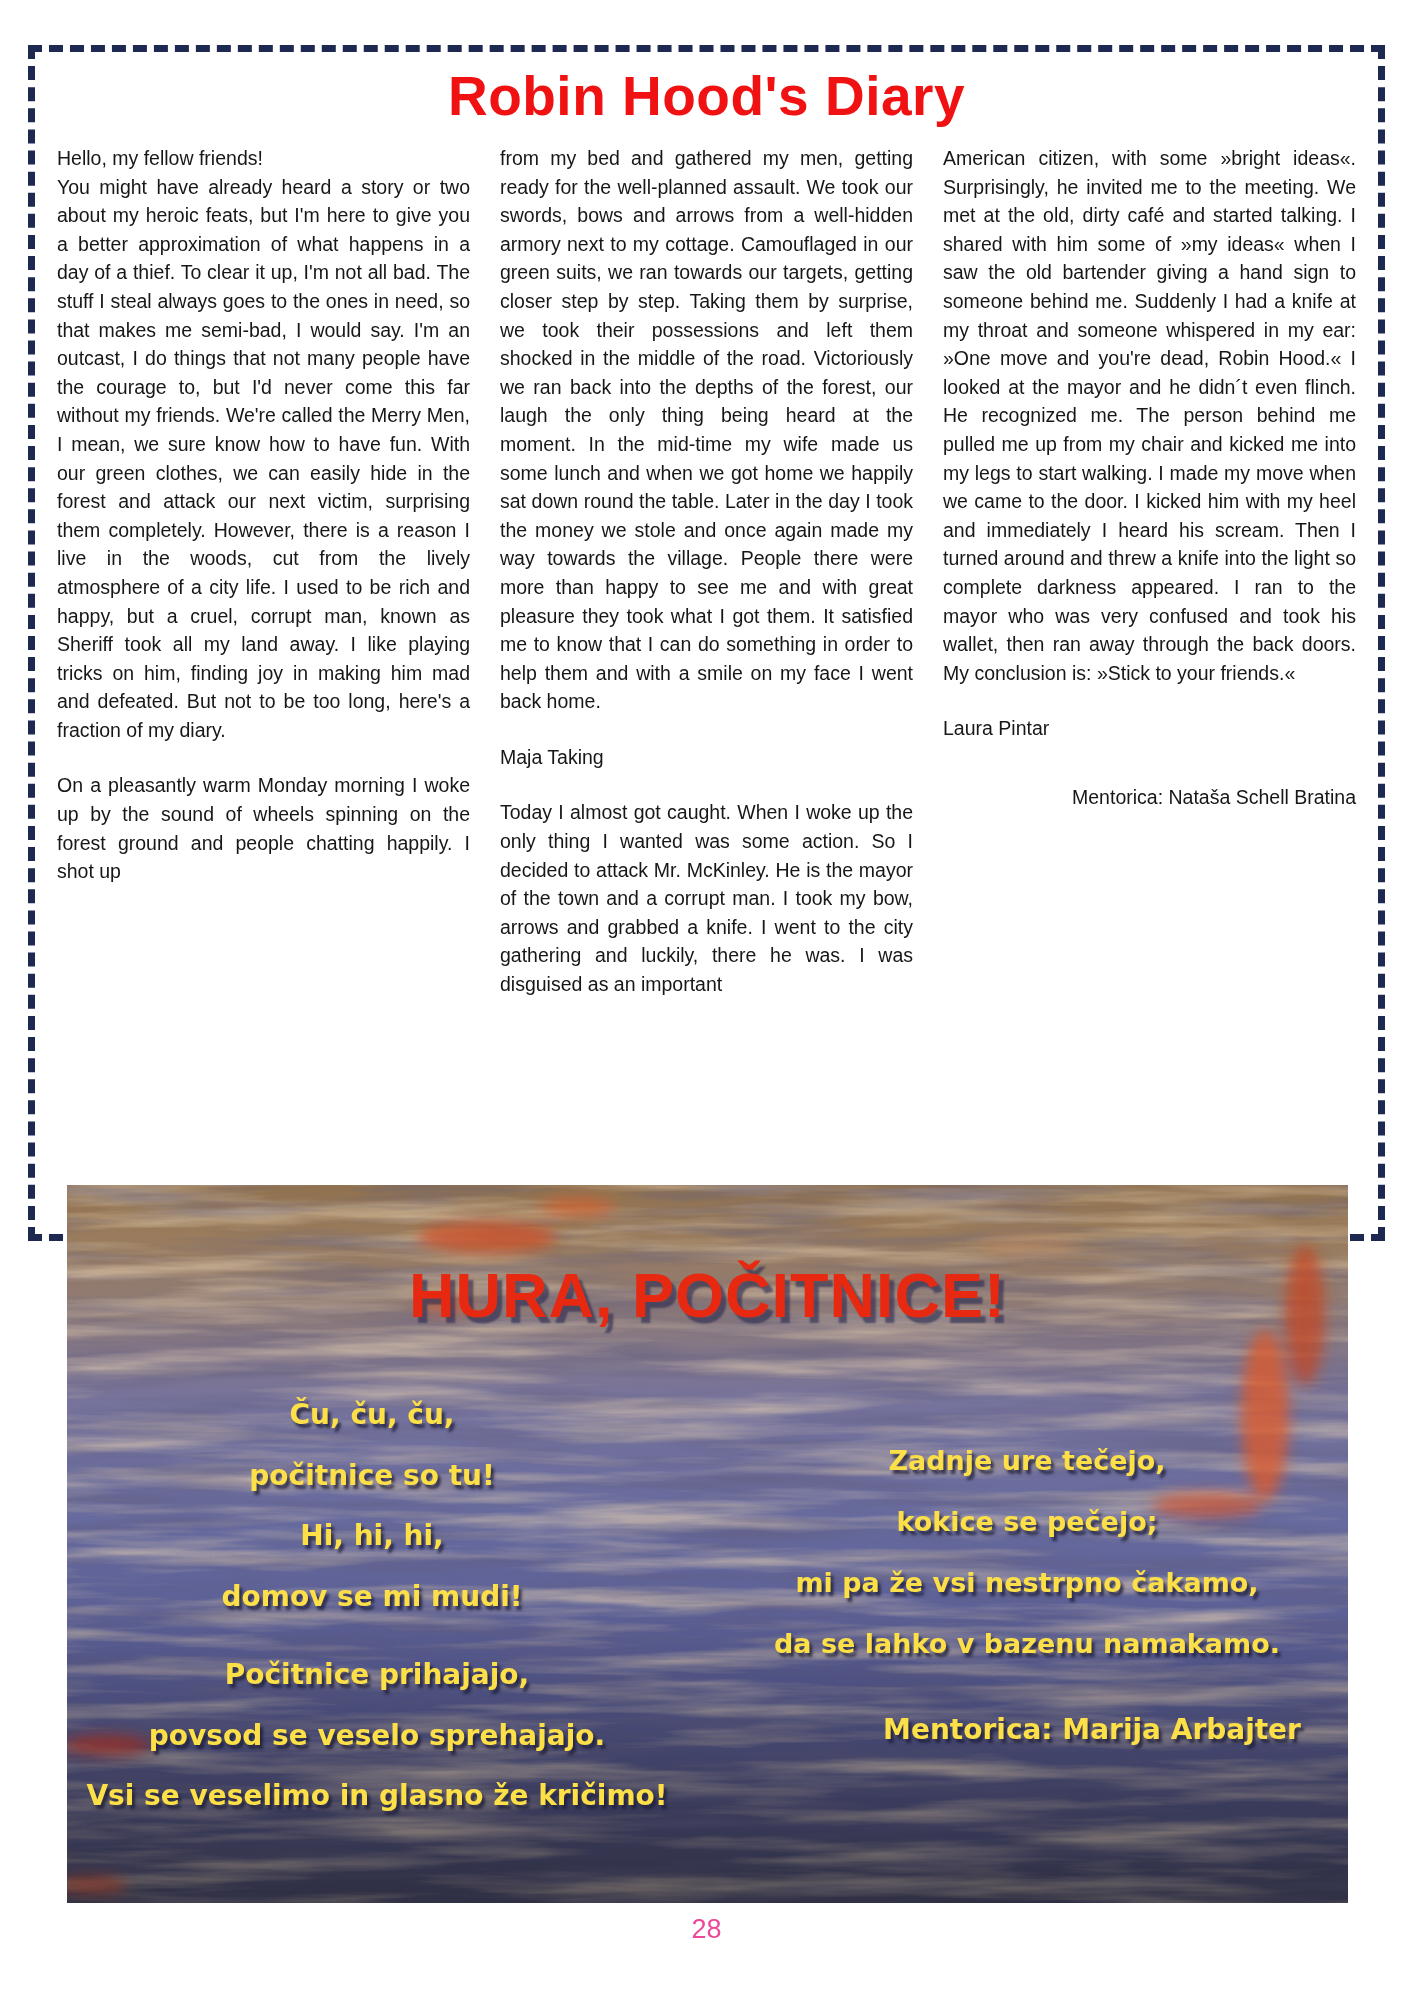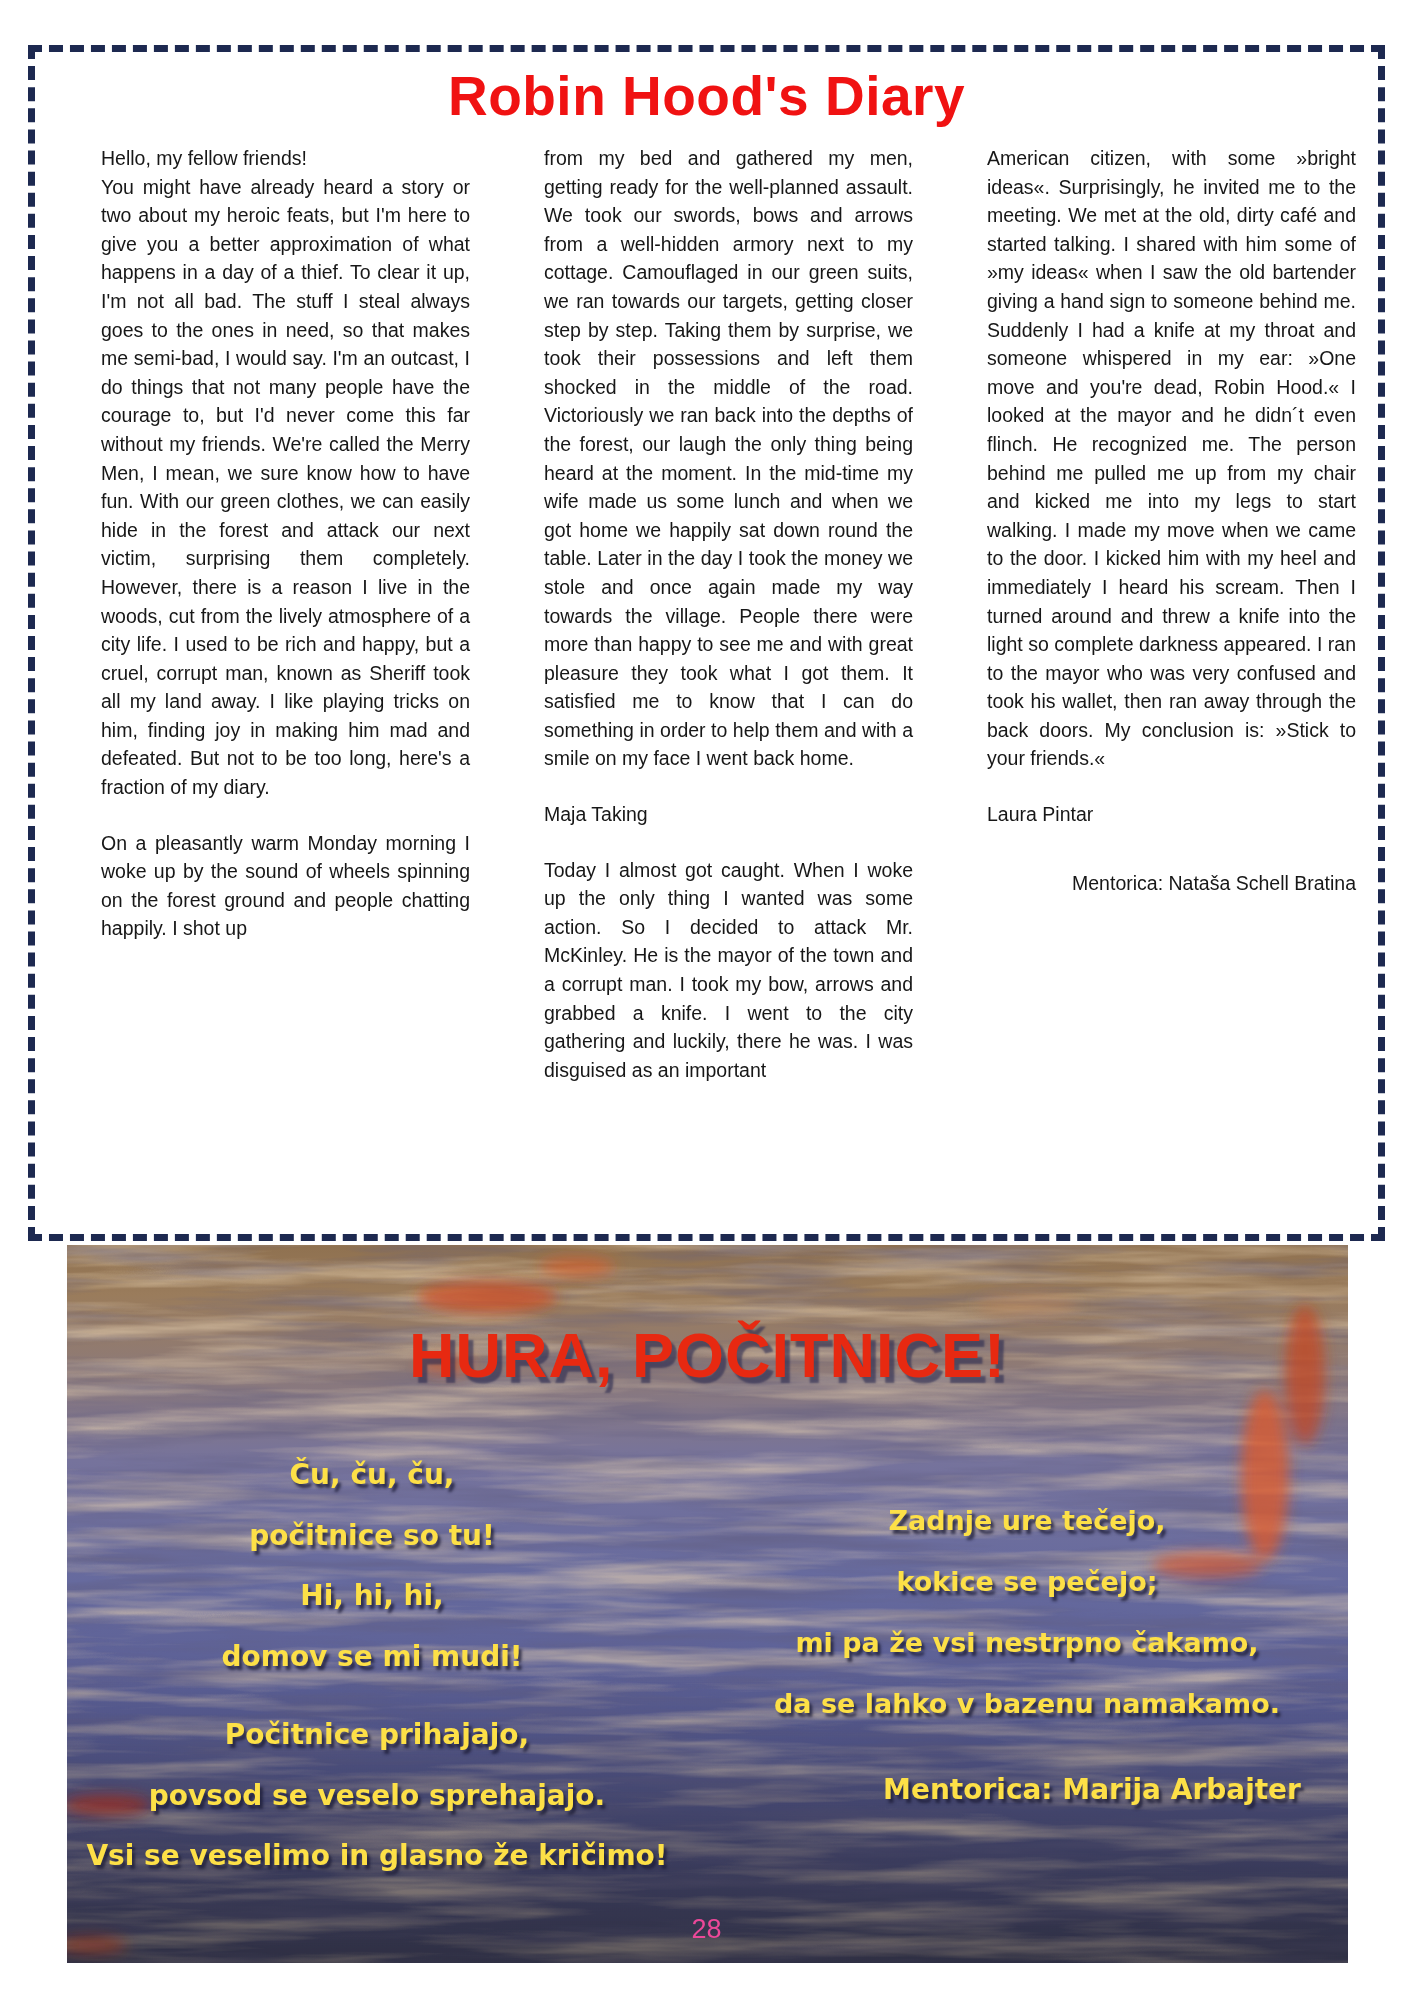--- a/index.html
+++ b/index.html
@@ -5,29 +5,29 @@
   html,body{margin:0;padding:0;background:#ffffff;}
   .page{position:relative;width:1413px;height:2000px;background:#ffffff;overflow:hidden;
         font-family:"Liberation Sans",sans-serif;}
 
   
   .diary-box{position:absolute;left:28px;top:45px;width:1357px;height:1196px;
              box-sizing:border-box;border:7px dashed #1d2950;background:#ffffff;}
   .diary-title{margin:12px 0 16px 0;text-align:center;color:#f01212;
                font-size:55px;font-weight:bold;letter-spacing:0.5px;}
   .columns{display:flex;gap:30px;padding:0 22px;}
-  .col{flex:1;text-align:justify;color:#171717;font-size:19.5px;line-height:28.6px;margin-left:44px;}
+  .col{flex:1;text-align:justify;color:#171717;font-size:19.5px;line-height:28.6px;}
   .col p{margin:0 0 27px 0;}
   .col p.last{margin-bottom:0;}
   .intro-line{margin:0 0 0 0 !important;}
   .byline{text-align:left;margin:0 0 27px 0;}
   .mentor-line{text-align:right;margin-top:40px;}
 
   
-  .photo{position:absolute;left:67px;top:1245px;width:1281px;height:718px;overflow:hidden;background:#5c5f96;}
+  .photo{position:absolute;left:67px;top:1185px;width:1281px;height:718px;overflow:hidden;background:#5c5f96;}
   .photo svg.water{position:absolute;left:0;top:0;width:100%;height:100%;display:block;}
   .hura-title{position:absolute;left:0;right:0;top:74px;text-align:center;
               color:#e72911;font-size:63px;font-weight:800;letter-spacing:1px;
               text-shadow:5px 6px 2px rgba(40,40,78,0.6);
               font-family:"Liberation Sans",sans-serif;}
   .wtext{position:absolute;color:#fde047;font-weight:bold;text-align:center;
          text-shadow:3px 4px 3px rgba(28,28,55,0.78);
          font-family:"DejaVu Sans",sans-serif;}
   .poem-left-1{left:55px;top:200px;width:500px;font-size:28px;line-height:60.5px;}
   .poem-right-1{left:680px;top:245px;width:560px;font-size:27px;line-height:61px;}

